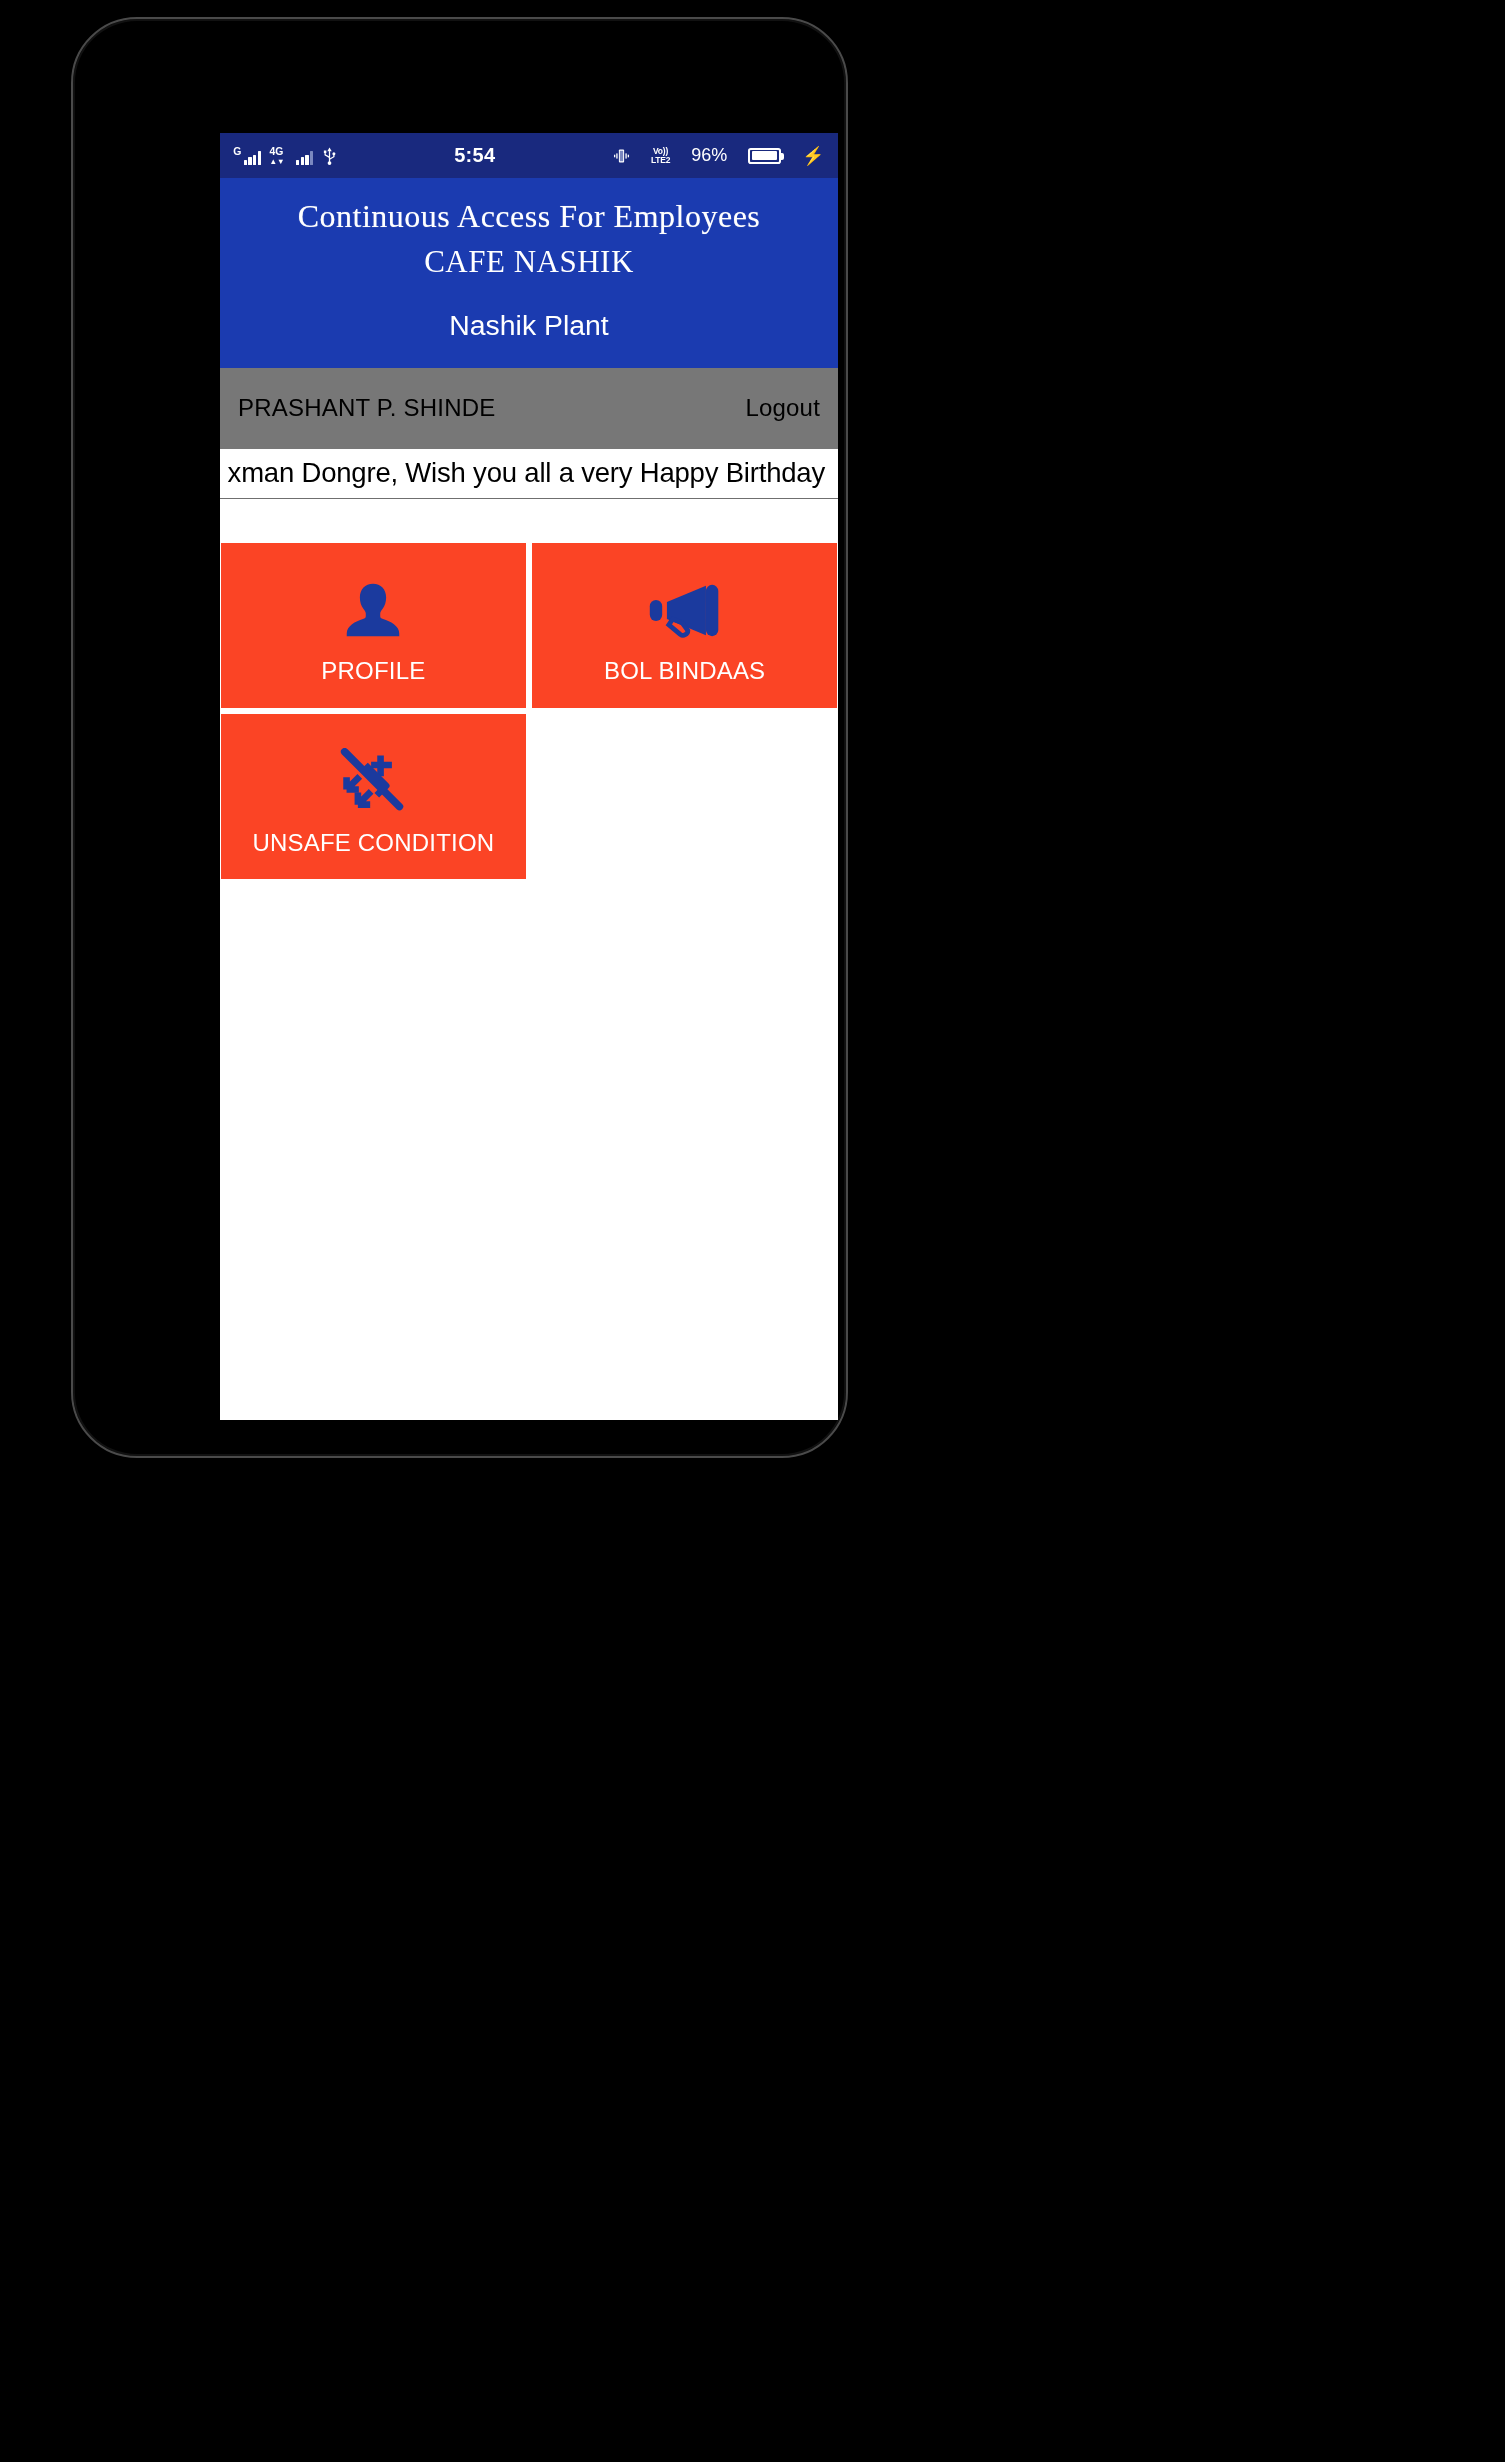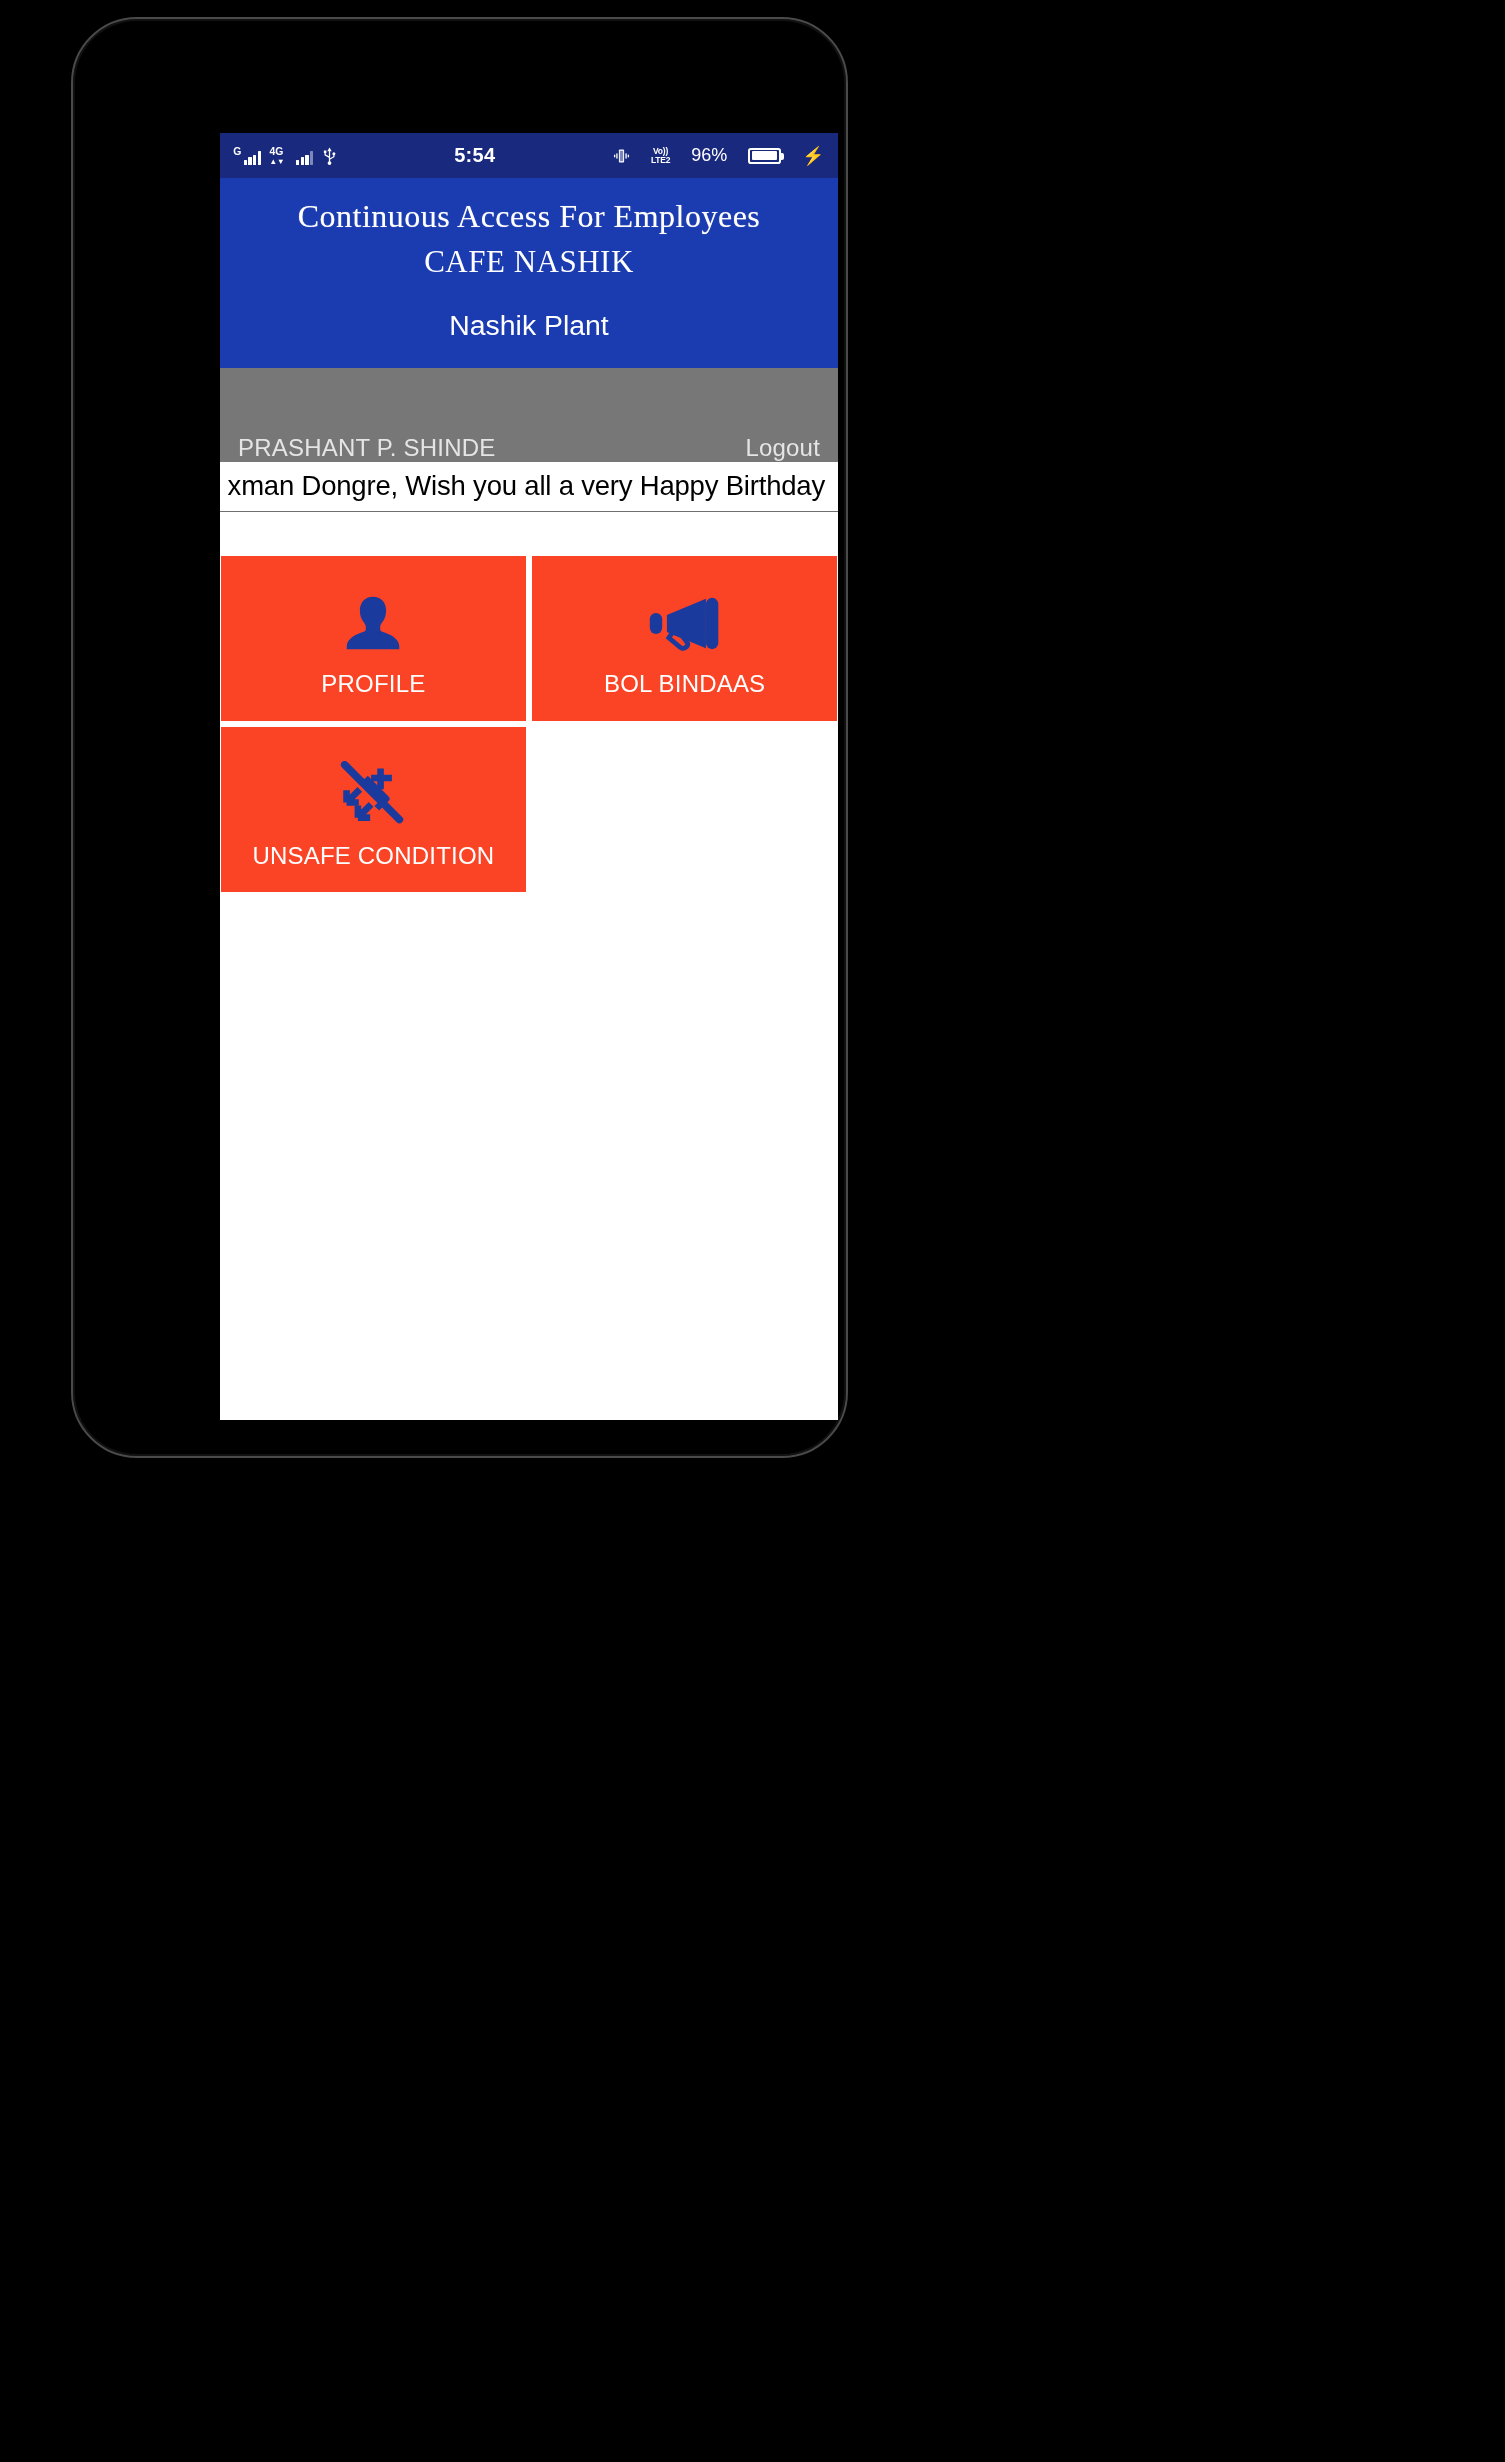--- a/index.html
+++ b/index.html
@@ -88,26 +88,26 @@
     font-family:"Liberation Sans", sans-serif;
     font-size:28.4px;
     line-height:1.5;
     font-weight:400;
     margin-top:18px;
   }
 
   
   .userbar{
     background:#777777;
-    color:#e5e5e5;
-    display:flex;
-    align-items:flex-end;
+    color:#000000;
+    display:flex;
+    align-items:center;
     justify-content:space-between;
     padding:0 18px;
-    height:94px;
+    height:81px;
     font-size:24px;
   }
   .userbar .uname{ letter-spacing:0.2px; }
   .userbar .logout{ letter-spacing:0.2px; }
 
   
   .marquee-wrap{
     background:#fff;
     height:50px;
     display:flex;

